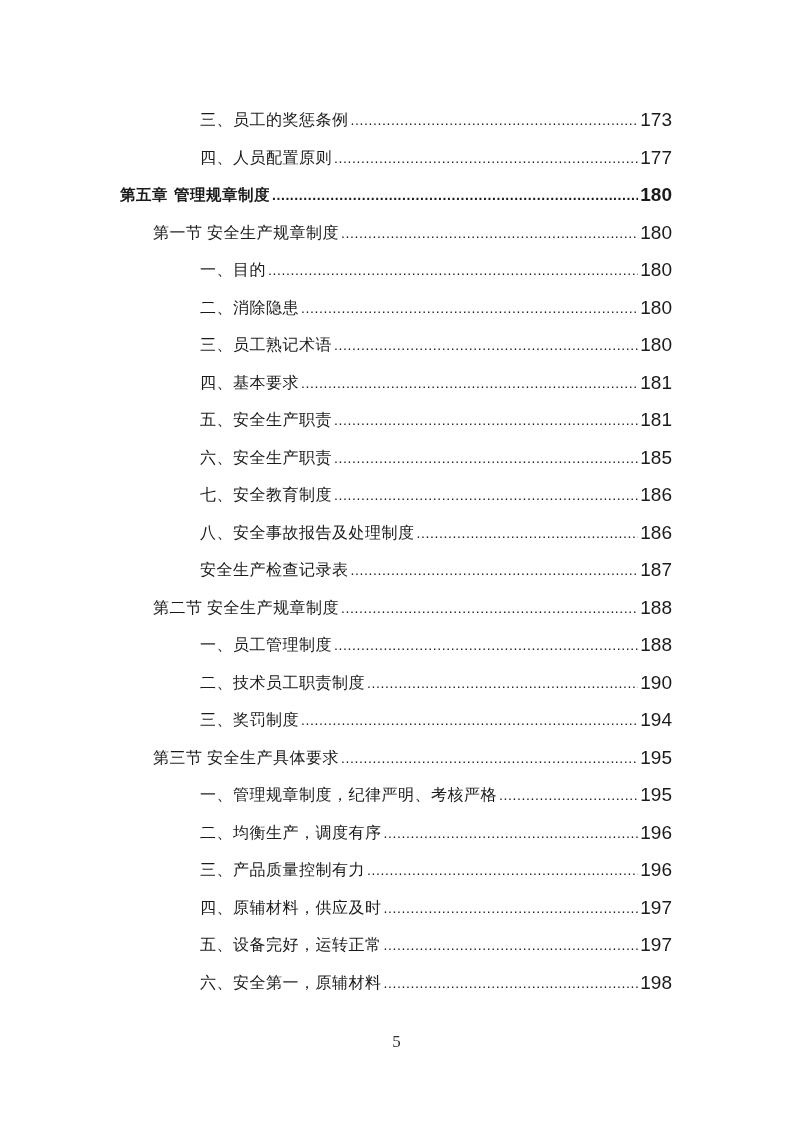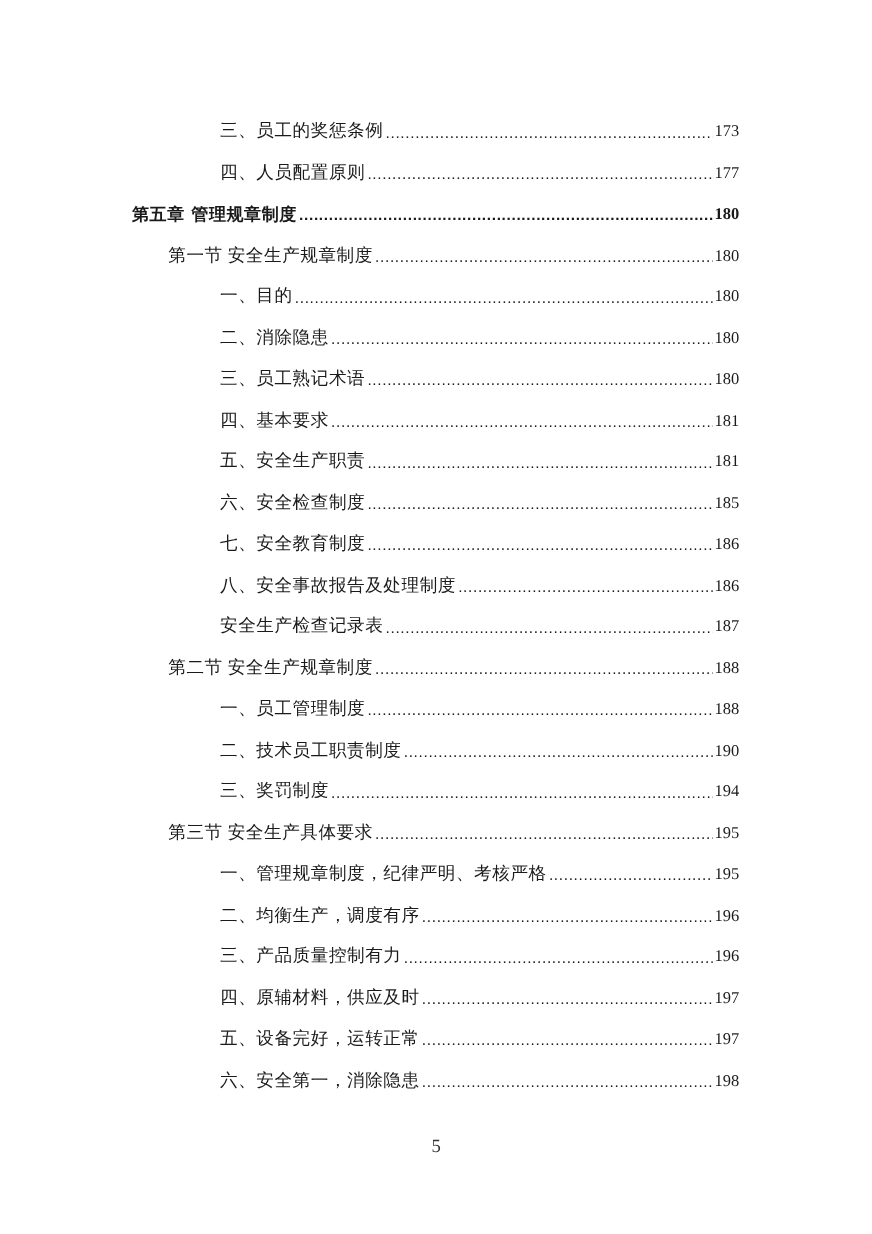--- a/index.html
+++ b/index.html
@@ -50,22 +50,22 @@
       position: absolute;
       left: 0;
       bottom: 0;
       letter-spacing: 0.6px;
       font-family: "Liberation Sans", sans-serif;
       font-size: 14px;
       line-height: 26px;
     }
     .toc-page {
       flex: 0 0 auto;
-      font-family: Liberation Serif, serif;
-      font-size: 15px;
+      font-family: Liberation Sans, sans-serif;
+      font-size: 19px;
       text-align: right;
     }
     .level-1 .toc-page { font-weight: bold; }
     .level-1 .toc-leader::after { font-weight: bold; }
     .page-number {
       position: absolute;
       left: 0;
       width: 793px;
       top: 1032px;
       text-align: center;
@@ -117,21 +117,21 @@
     <span class="toc-title">四、基本要求</span>
     <span class="toc-leader"></span>
     <span class="toc-page">181</span>
   </div>
   <div class="toc-row level-3" style="top:305px">
     <span class="toc-title">五、安全生产职责</span>
     <span class="toc-leader"></span>
     <span class="toc-page">181</span>
   </div>
   <div class="toc-row level-3" style="top:342.5px">
-    <span class="toc-title">六、安全检查制度</span>
+    <span class="toc-title">六、安全生产职责</span>
     <span class="toc-leader"></span>
     <span class="toc-page">185</span>
   </div>
   <div class="toc-row level-3" style="top:380px">
     <span class="toc-title">七、安全教育制度</span>
     <span class="toc-leader"></span>
     <span class="toc-page">186</span>
   </div>
   <div class="toc-row level-3" style="top:417.5px">
     <span class="toc-title">八、安全事故报告及处理制度</span>
@@ -187,19 +187,19 @@
     <span class="toc-title">四、原辅材料，供应及时</span>
     <span class="toc-leader"></span>
     <span class="toc-page">197</span>
   </div>
   <div class="toc-row level-3" style="top:830px">
     <span class="toc-title">五、设备完好，运转正常</span>
     <span class="toc-leader"></span>
     <span class="toc-page">197</span>
   </div>
   <div class="toc-row level-3" style="top:867.5px">
-    <span class="toc-title">六、安全第一，消除隐患</span>
+    <span class="toc-title">六、安全第一，原辅材料</span>
     <span class="toc-leader"></span>
     <span class="toc-page">198</span>
   </div>
 </div>
 
 <div class="page-number">5</div>
 
 </body></html>

